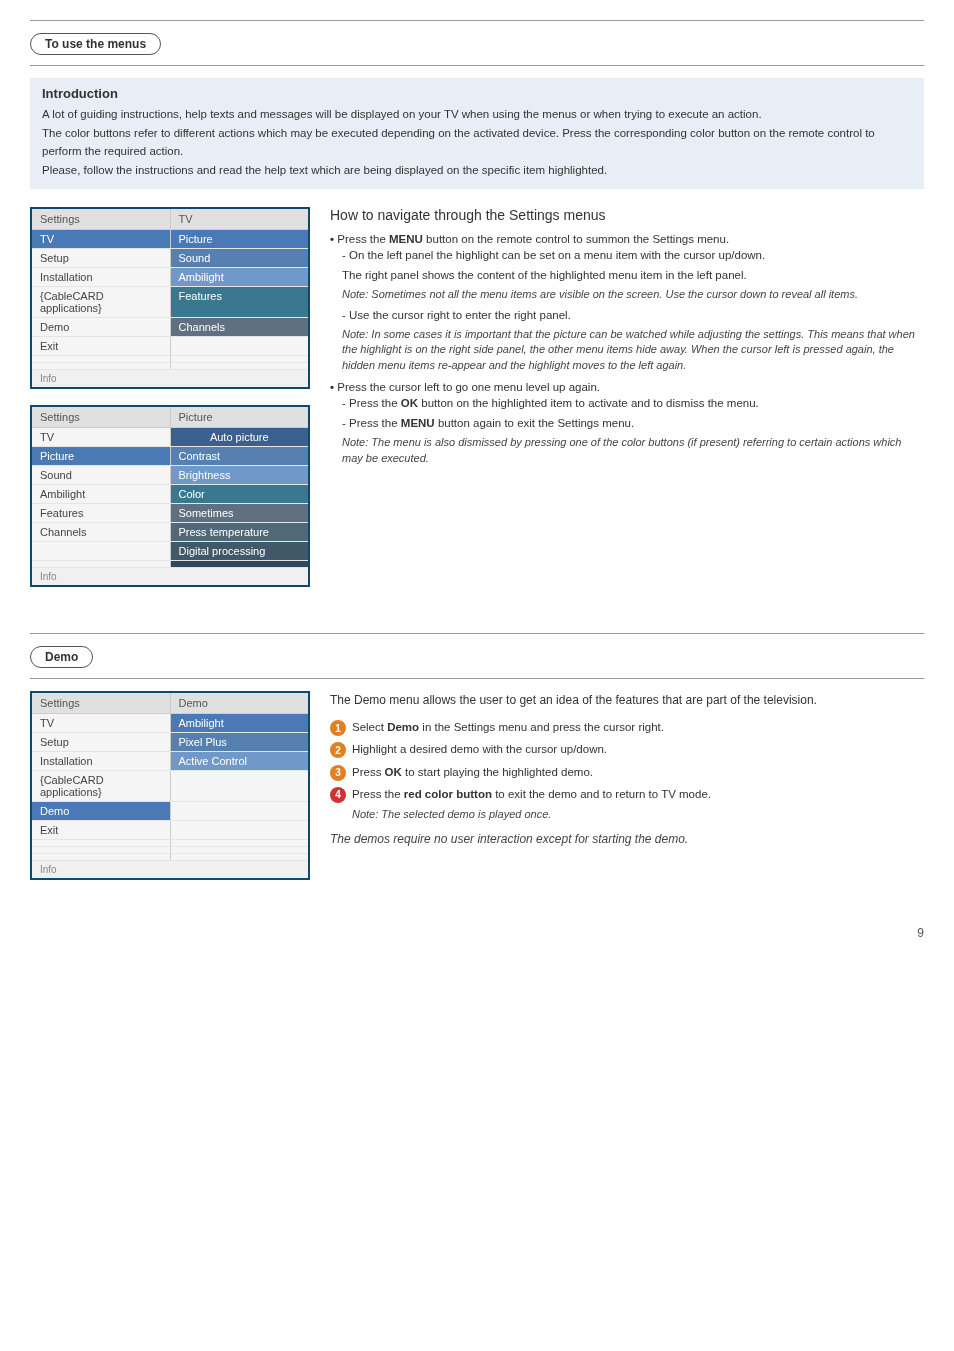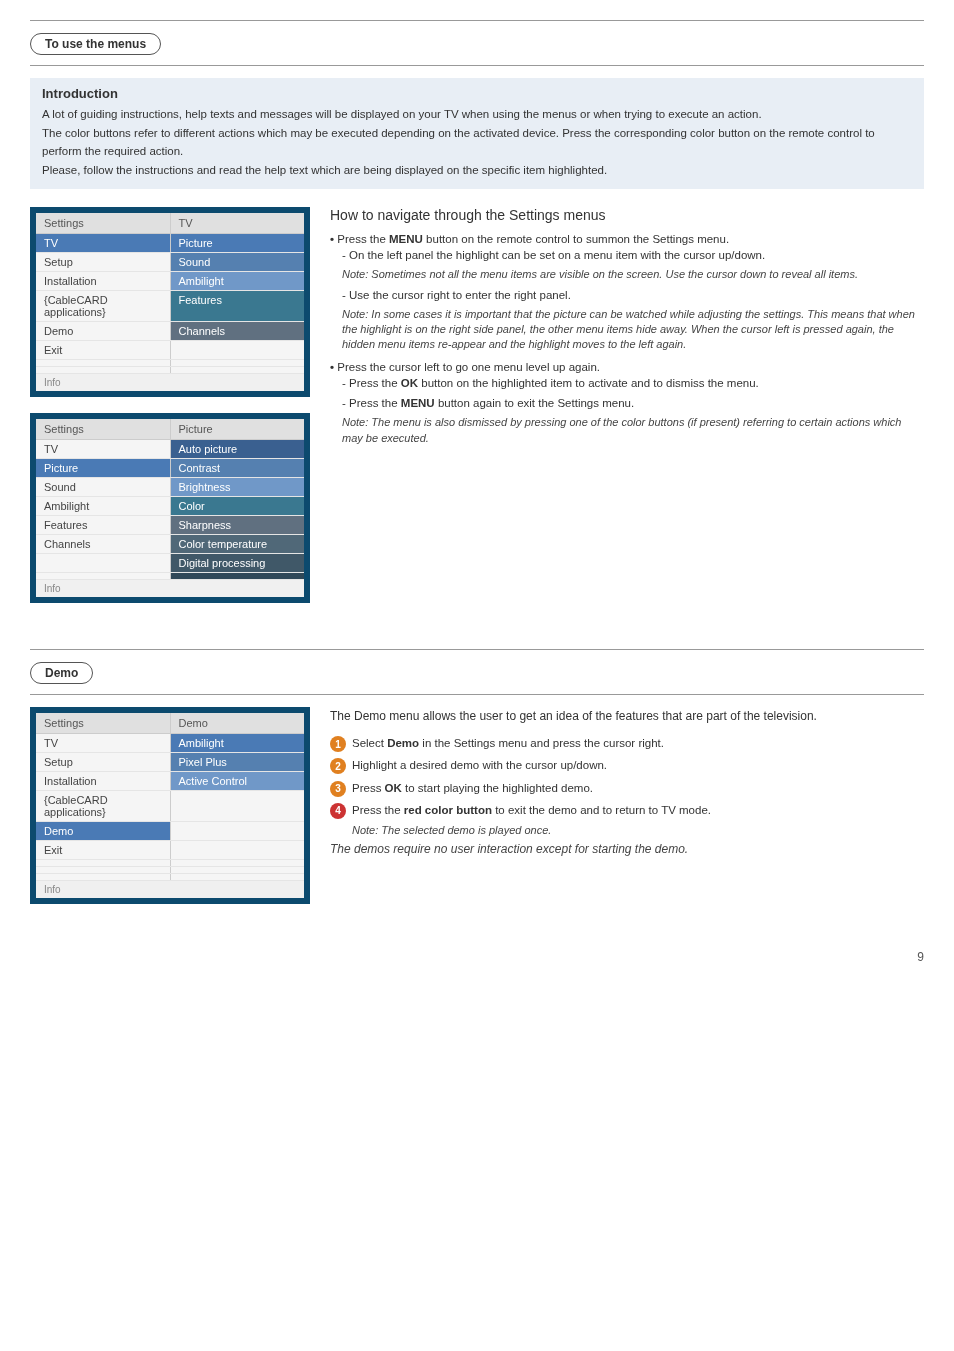--- a/index.html
+++ b/index.html
@@ -61,21 +61,21 @@
       width: 280px;
       flex-shrink: 0;
     }
 
     .right-panel {
       flex: 1;
     }
 
     
     .menu-mockup {
-      border: 6px solid #0c4a6e;
+      border: 2px solid #0c4a6e;
       background: #f5f5f5;
       margin-bottom: 16px;
       font-size: 11px;
     }
 
     .menu-mockup-header {
       display: flex;
       background: #e0e0e0;
       border-bottom: 1px solid #ccc;
     }
@@ -248,28 +248,29 @@
       font-style: italic;
       color: #444;
       margin-top: 4px;
       padding-left: 22px;
     }
 
     .demo-note-standalone {
       font-size: 11px;
       font-style: italic;
       color: #444;
-      margin-top: 4px;
+      margin-top: 10px;
       line-height: 1.4;
     }
 
     
     .menu-item.blue-dark {
       background: #3a6090;
       color: #fff;
+      text-align: center;
     }
 
     .menu-item.blue-mid {
       background: #5580b0;
       color: #fff;
     }
 
     .menu-item.blue-light {
       background: #7098c8;
       color: #fff;
@@ -365,25 +366,25 @@
         <div class="menu-row">
           <div class="menu-item">Sound</div>
           <div class="menu-item right-item blue-light">Brightness</div>
         </div>
         <div class="menu-row">
           <div class="menu-item">Ambilight</div>
           <div class="menu-item right-item teal-dark">Color</div>
         </div>
         <div class="menu-row">
           <div class="menu-item">Features</div>
-          <div class="menu-item right-item gray-dark">Sharpness</div>
+          <div class="menu-item right-item gray-dark">Sometimes</div>
         </div>
         <div class="menu-row">
           <div class="menu-item">Channels</div>
-          <div class="menu-item right-item" style="background:#506878;color:#fff;">Color temperature</div>
+          <div class="menu-item right-item" style="background:#506878;color:#fff;">Press temperature</div>
         </div>
         <div class="menu-row">
           <div class="menu-item"></div>
           <div class="menu-item right-item" style="background:#405868;color:#fff;">Digital processing</div>
         </div>
         <div class="menu-row">
           <div class="menu-item"></div>
           <div class="menu-item right-item" style="background:#304858;color:#fff;"></div>
         </div>
         <div class="menu-footer">Info</div>
@@ -391,20 +392,21 @@
 
     </div>
 
     <div class="right-panel">
       <div class="nav-title">How to navigate through the Settings menus</div>
 
       <ul class="nav-list">
         <li>
           Press the <strong>MENU</strong> button on the remote control to summon the Settings menu.
           <div class="sub-item">On the left panel the highlight can be set on a menu item with the cursor up/down.</div>
+          <div class="sub-text">The right panel shows the content of the highlighted menu item in the left panel.</div>
           <div class="sub-note">Note: Sometimes not all the menu items are visible on the screen. Use the cursor down to reveal all items.</div>
           <div class="sub-item">Use the cursor right to enter the right panel.</div>
           <div class="sub-note">Note: In some cases it is important that the picture can be watched while adjusting the settings. This means that when the highlight is on the right side panel, the other menu items hide away. When the cursor left is pressed again, the hidden menu items re-appear and the highlight moves to the left again.</div>
         </li>
         <li>
           Press the cursor left to go one menu level up again.
           <div class="sub-item">Press the <strong>OK</strong> button on the highlighted item to activate and to dismiss the menu.</div>
           <div class="sub-item">Press the <strong>MENU</strong> button again to exit the Settings menu.</div>
           <div class="sub-note">Note: The menu is also dismissed by pressing one of the color buttons (if present) referring to certain actions which may be executed.</div>
         </li>

